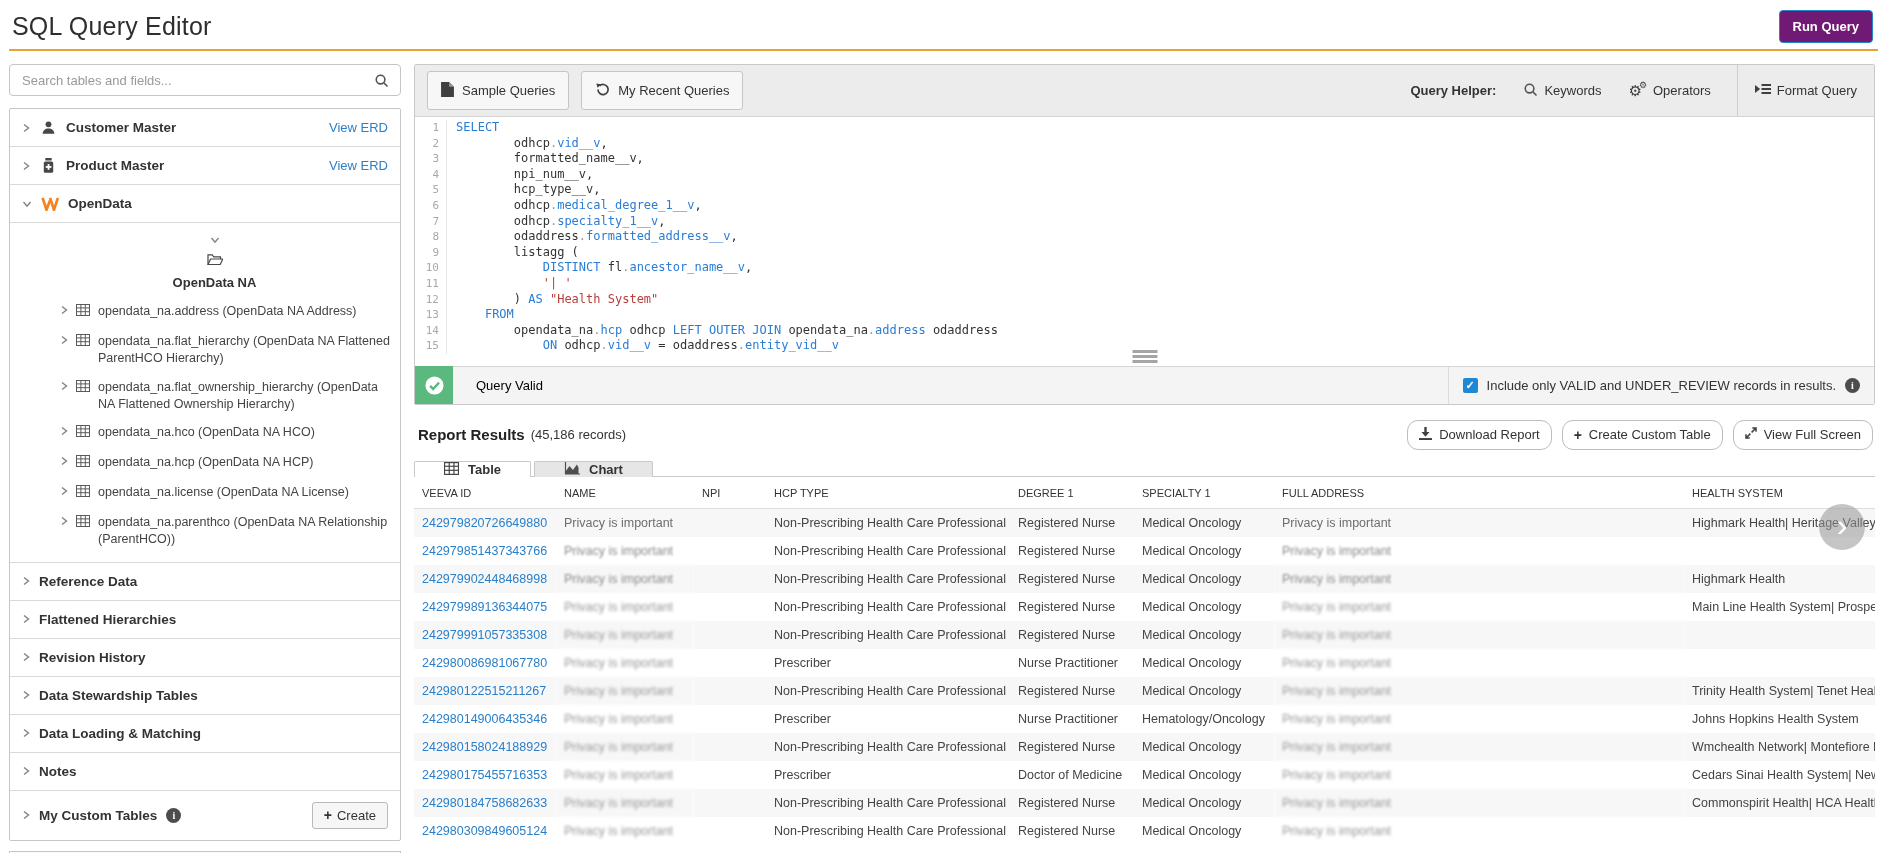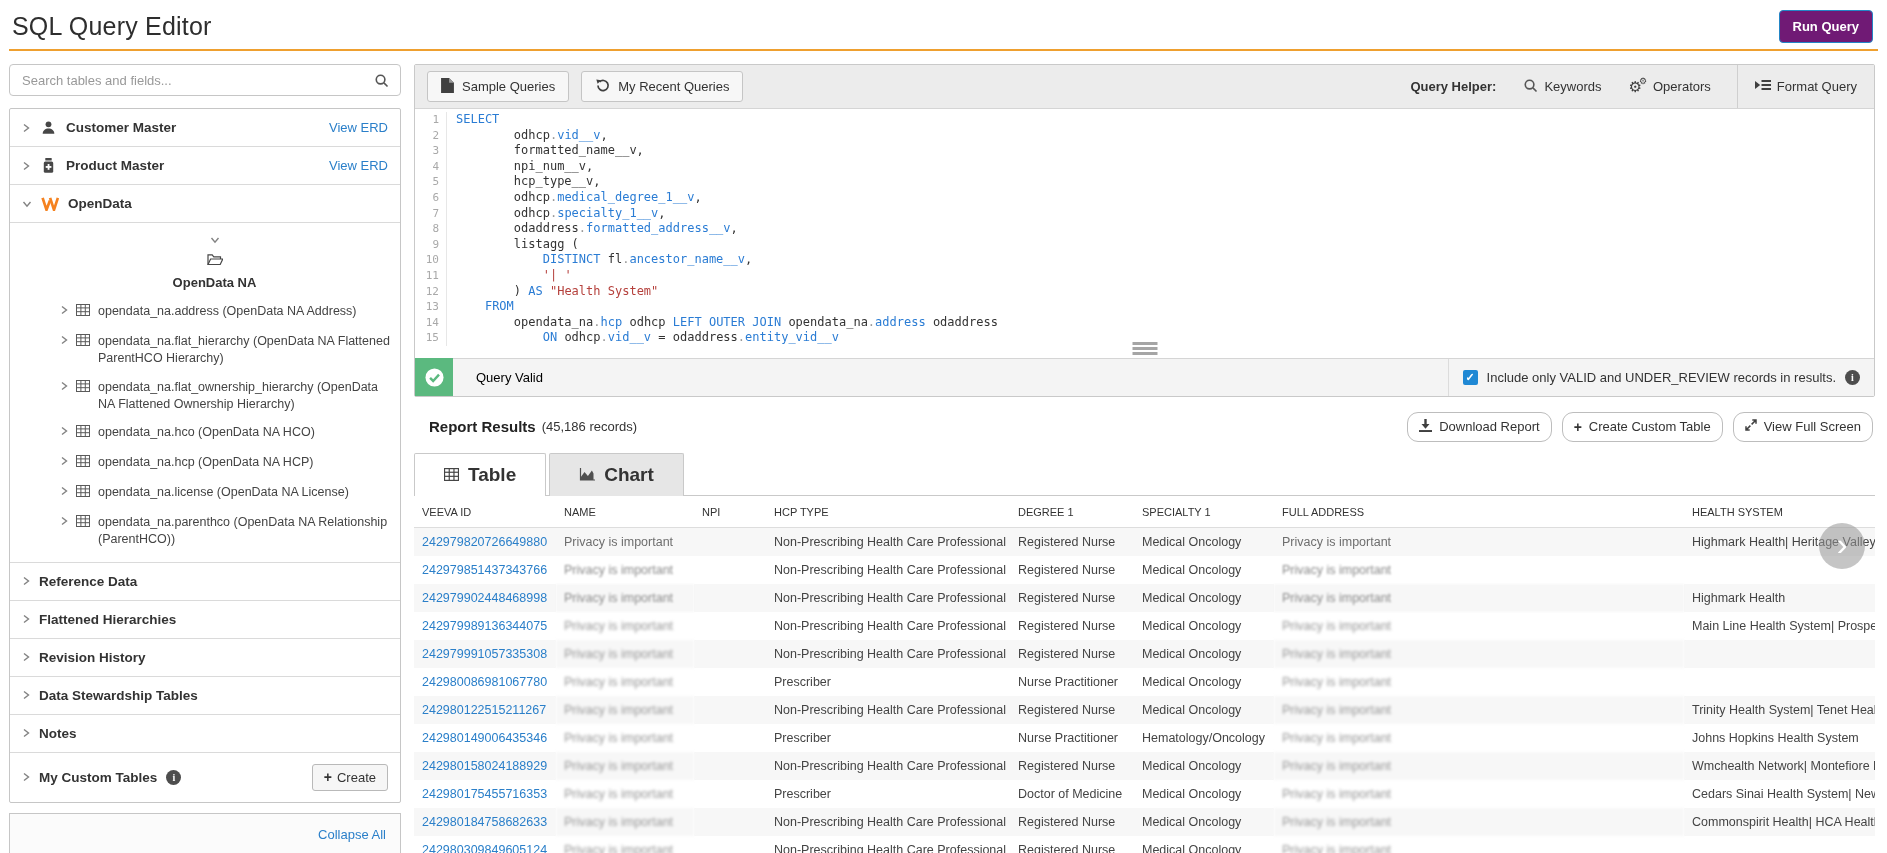--- a/index.html
+++ b/index.html
@@ -42,21 +42,21 @@
   .create-btn { margin-left:auto; display:inline-flex; align-items:center; gap:5px; background:#f6f6f6;
                 border:1px solid #b9b9b9; border-radius:3px; padding:5px 11px; font-size:13px;
                 font-weight:normal; color:#333; cursor:pointer; font-family:inherit; }
   .plus { font-weight:bold; font-size:14px; line-height:10px; }
   .tree-footer { border:1px solid #c6c6c6; margin-top:10px; padding:11px 14px 22px; text-align:right; background:#fbfbfb; }
   .tree-footer a { color:#2a7fc9; font-size:13px; text-decoration:none; cursor:pointer; }
 
   
   .editor-col { flex:1; min-width:0; }
   .editor-box { border:1px solid #c9c9c9; border-radius:2px; background:#fff; }
-  .qtoolbar { display:flex; align-items:stretch; background:#ececec; border-bottom:1px solid #d5d5d5; height:44px; }
+  .qtoolbar { display:flex; align-items:stretch; background:#ececec; border-bottom:1px solid #d5d5d5; height:52px; }
   .tb-btn { display:inline-flex; align-items:center; gap:8px; margin:6px 0 6px 12px; background:#f7f7f7;
             border:1px solid #c5c5c5; border-radius:3px; padding:0 13px; font-size:13px; color:#333;
             cursor:pointer; font-family:inherit; }
   .tb-right { margin-left:auto; display:flex; align-items:stretch; }
   .qh-label { font-weight:bold; font-size:13px; display:flex; align-items:center; }
   .qh-item { display:inline-flex; align-items:center; gap:6px; margin-left:27px; font-size:13px; color:#333; cursor:pointer; }
   .tb-divider { width:1px; background:#cfcfcf; margin-left:26px; }
   .fq { margin:0 17px; }
 
   .code { position:relative; padding:3px 0 12px; min-height:236px; font-family:"DejaVu Sans Mono", monospace;
@@ -73,29 +73,29 @@
   .resize-handle i { display:block; width:25px; height:3px; background:#a5a5a5; }
 
   .statusbar { display:flex; align-items:center; background:#f4f4f4; border-top:1px solid #d5d5d5; height:38px; }
   .status-icon { width:38px; height:38px; background:#5bb97f; display:flex; align-items:center; justify-content:center; flex:none; }
   .status-text { color:#000000; font-size:13px; margin-left:23px; }
   .status-right { margin-left:auto; display:flex; align-items:center; gap:9px; padding:0 14px;
                   border-left:1px solid #dcdcdc; height:100%; font-size:13px; color:#333; }
   .checkbox { width:15px; height:15px; background:#1f88d4; border-radius:2px; color:#fff; font-size:11px;
               line-height:15px; text-align:center; font-weight:bold; flex:none; cursor:pointer; }
 
-  .results-header { display:flex; align-items:center; padding:15px 2px 10px 4px;margin-left:11px; }
+  .results-header { display:flex; align-items:center; padding:15px 2px 10px 4px; }
   .rr-title { font-weight:bold; font-size:15px; color:#222; }
   .rr-count { font-size:13px; color:#333; margin-left:6px; }
   .rr-buttons { margin-left:auto; display:flex; gap:10px; }
   .rr-btn { display:inline-flex; align-items:center; gap:7px; background:#fff; border:1px solid #bdbdbd;
             border-radius:11px; padding:6px 11px; font-size:13px; color:#333; cursor:pointer; font-family:inherit; }
 
   .tabs { display:flex; align-items:flex-end; border-bottom:1px solid #c9c9c9; }
-  .tab { display:inline-flex; align-items:center; gap:9px; padding:10px 29px; font-size:19px; font-weight:bold;
+  .tab { display:inline-flex; align-items:flex-start; gap:9px; padding:0 29px; font-size:13px; font-weight:bold;
          color:#333; background:#e6e6e6; border:1px solid #c9c9c9; border-bottom:none; margin-right:3px;
          border-radius:2px 2px 0 0; position:relative; top:1px; cursor:pointer; }
   .tab.active { background:#fff; }
 
   .table-wrap { position:relative; }
   table { border-collapse:collapse; table-layout:fixed; width:100%; }
   th { font-size:11px; font-weight:normal; color:#333; text-align:left; padding:10px 8px 9px;
        border-bottom:1px solid #ddd; white-space:nowrap; overflow:hidden; cursor:pointer; }
   td { font-size:12.5px; color:#444; padding:7px 8px; white-space:nowrap; overflow:hidden; height:28px; }
   tbody tr:nth-child(odd) td { background:#f7f7f7; }
@@ -326,20 +326,28 @@
             </svg>
           </span>
           <span>Data Stewardship Tables</span>
         </div>
         <div class="tree-row section">
           <span class="chev">
             <svg width="8" height="10" viewBox="0 0 8 10" fill="none" stroke="#828282" stroke-width="1.4">
               <path d="M2 1.5L6.5 5 2 8.5"></path>
             </svg>
           </span>
+          <span>Data Loading &amp; Matching</span>
+        </div>
+        <div class="tree-row section">
+          <span class="chev">
+            <svg width="8" height="10" viewBox="0 0 8 10" fill="none" stroke="#828282" stroke-width="1.4">
+              <path d="M2 1.5L6.5 5 2 8.5"></path>
+            </svg>
+          </span>
           <span>Notes</span>
         </div>
         <div class="tree-row section">
           <span class="chev">
             <svg width="8" height="10" viewBox="0 0 8 10" fill="none" stroke="#828282" stroke-width="1.4">
               <path d="M2 1.5L6.5 5 2 8.5"></path>
             </svg>
           </span>
           <span>My Custom Tables</span>
           <span class="info-i">i</span>

